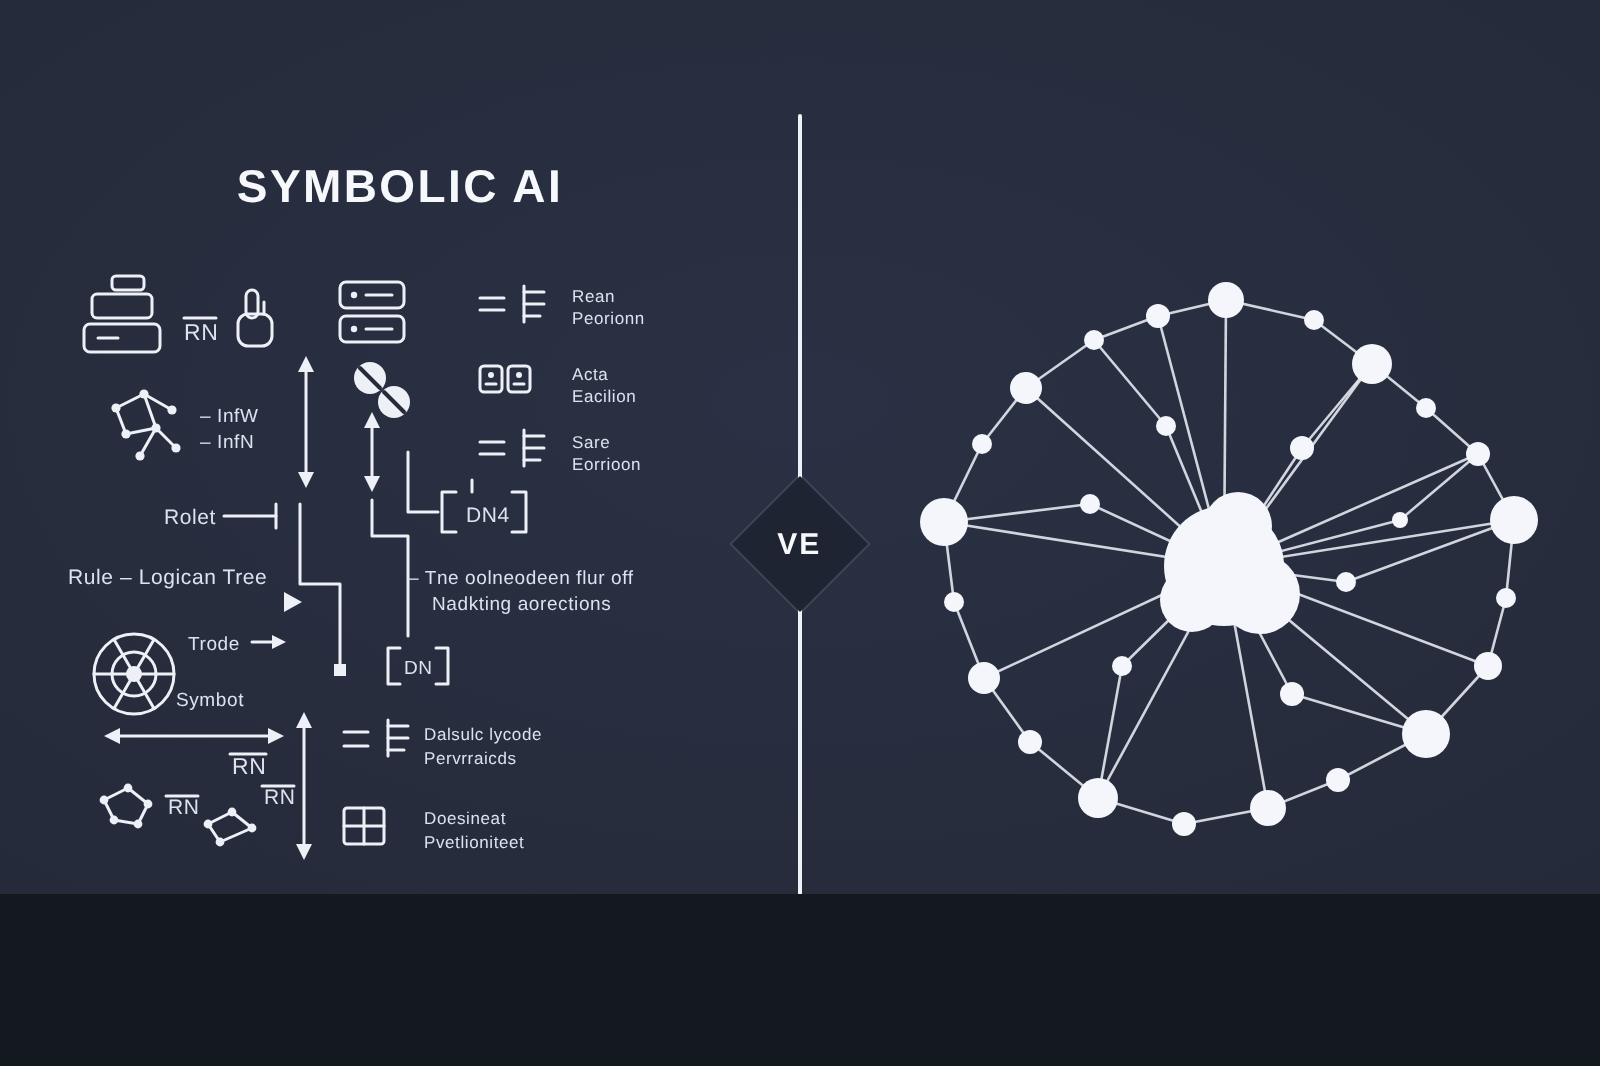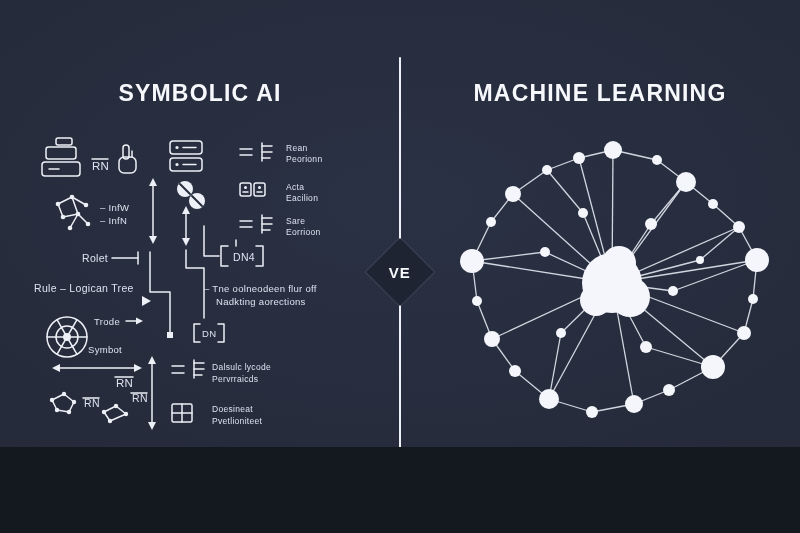--- a/index.html
+++ b/index.html
@@ -38,21 +38,20 @@
   .scene .bgstroke { stroke:#252b3a; stroke-width:2; fill:none; }
   .net-edge { stroke:#e9edf5; stroke-width:1.3; opacity:0.88; }
   .net-node { fill:#f4f6fb; stroke:none; }
 </style>
 </head>
 <body>
 
 <div class="canvas">
 
   <div class="title left">SYMBOLIC AI</div>
-  <div class="title right">MACHINE LEARNING</div>
 
   <svg class="scene" viewBox="0 0 800 533">
 
     <g stroke="#edf0f6" fill="none" stroke-width="1.5" stroke-linecap="round" stroke-linejoin="round">
 
       <g>
         <rect x="56" y="138" width="16" height="7" rx="2"></rect>
         <rect x="46" y="147" width="30" height="12" rx="2.5"></rect>
         <rect x="42" y="162" width="38" height="14" rx="3"></rect>
         <line x1="49" y1="169" x2="59" y2="169"></line>

